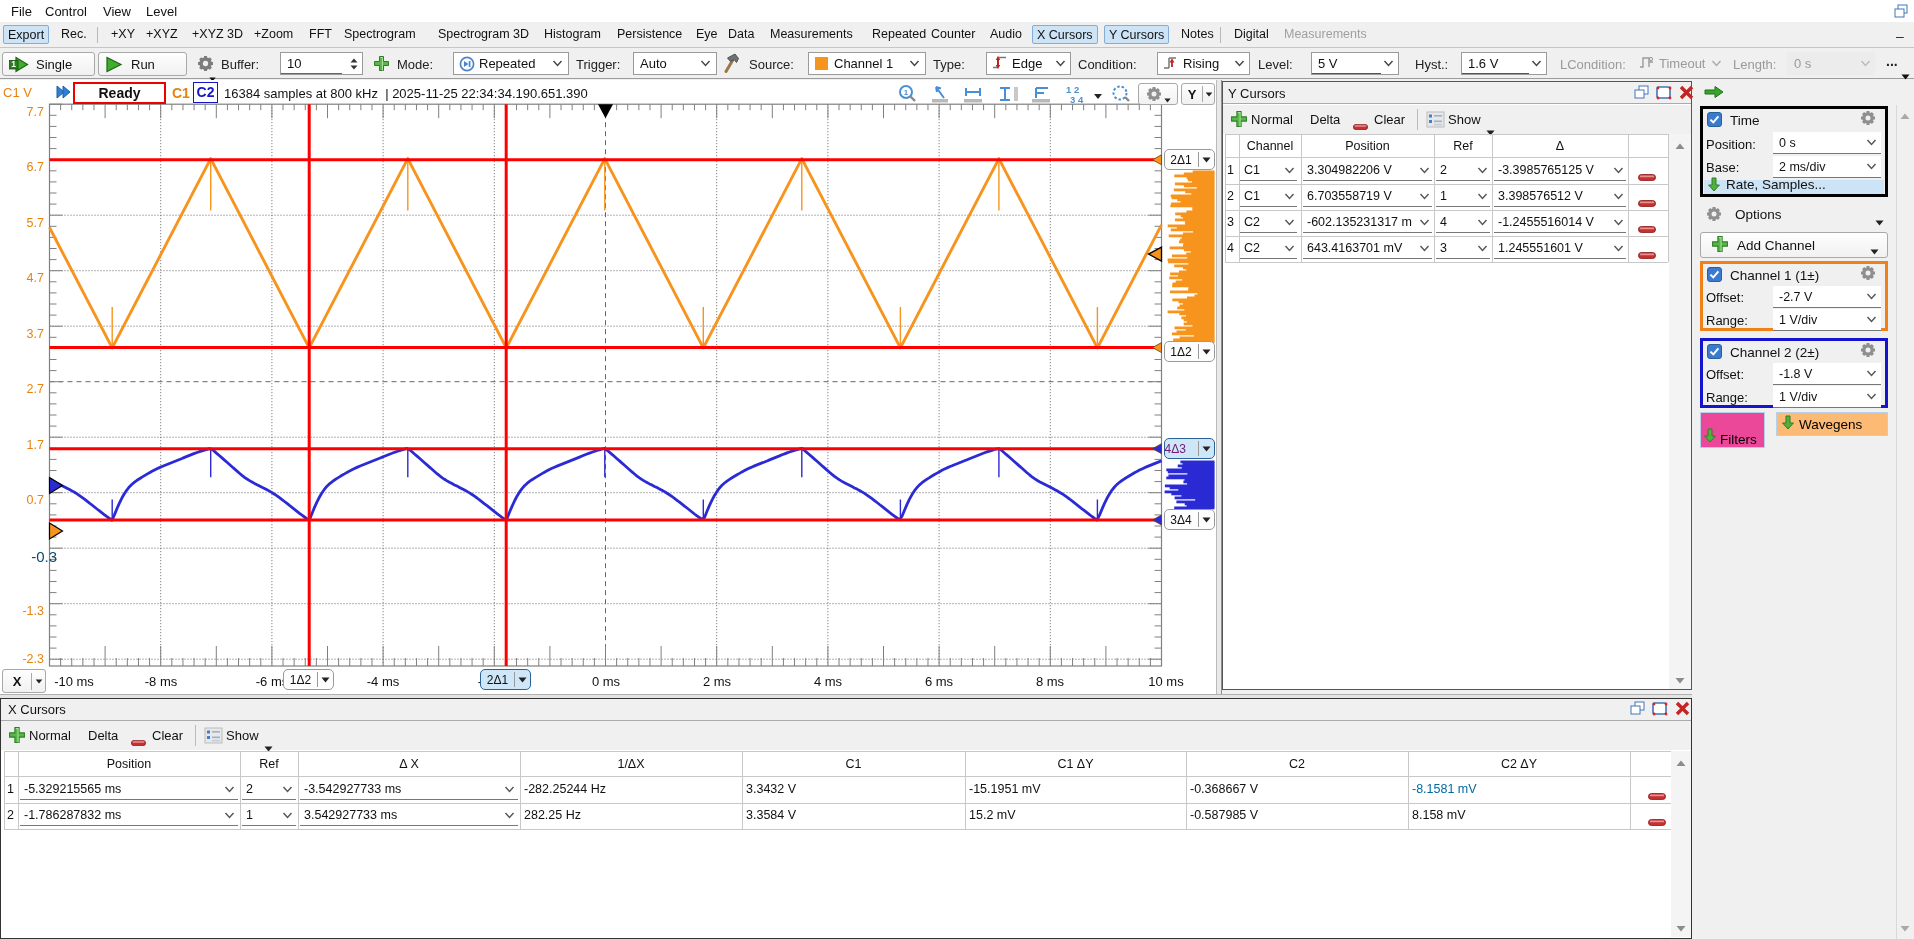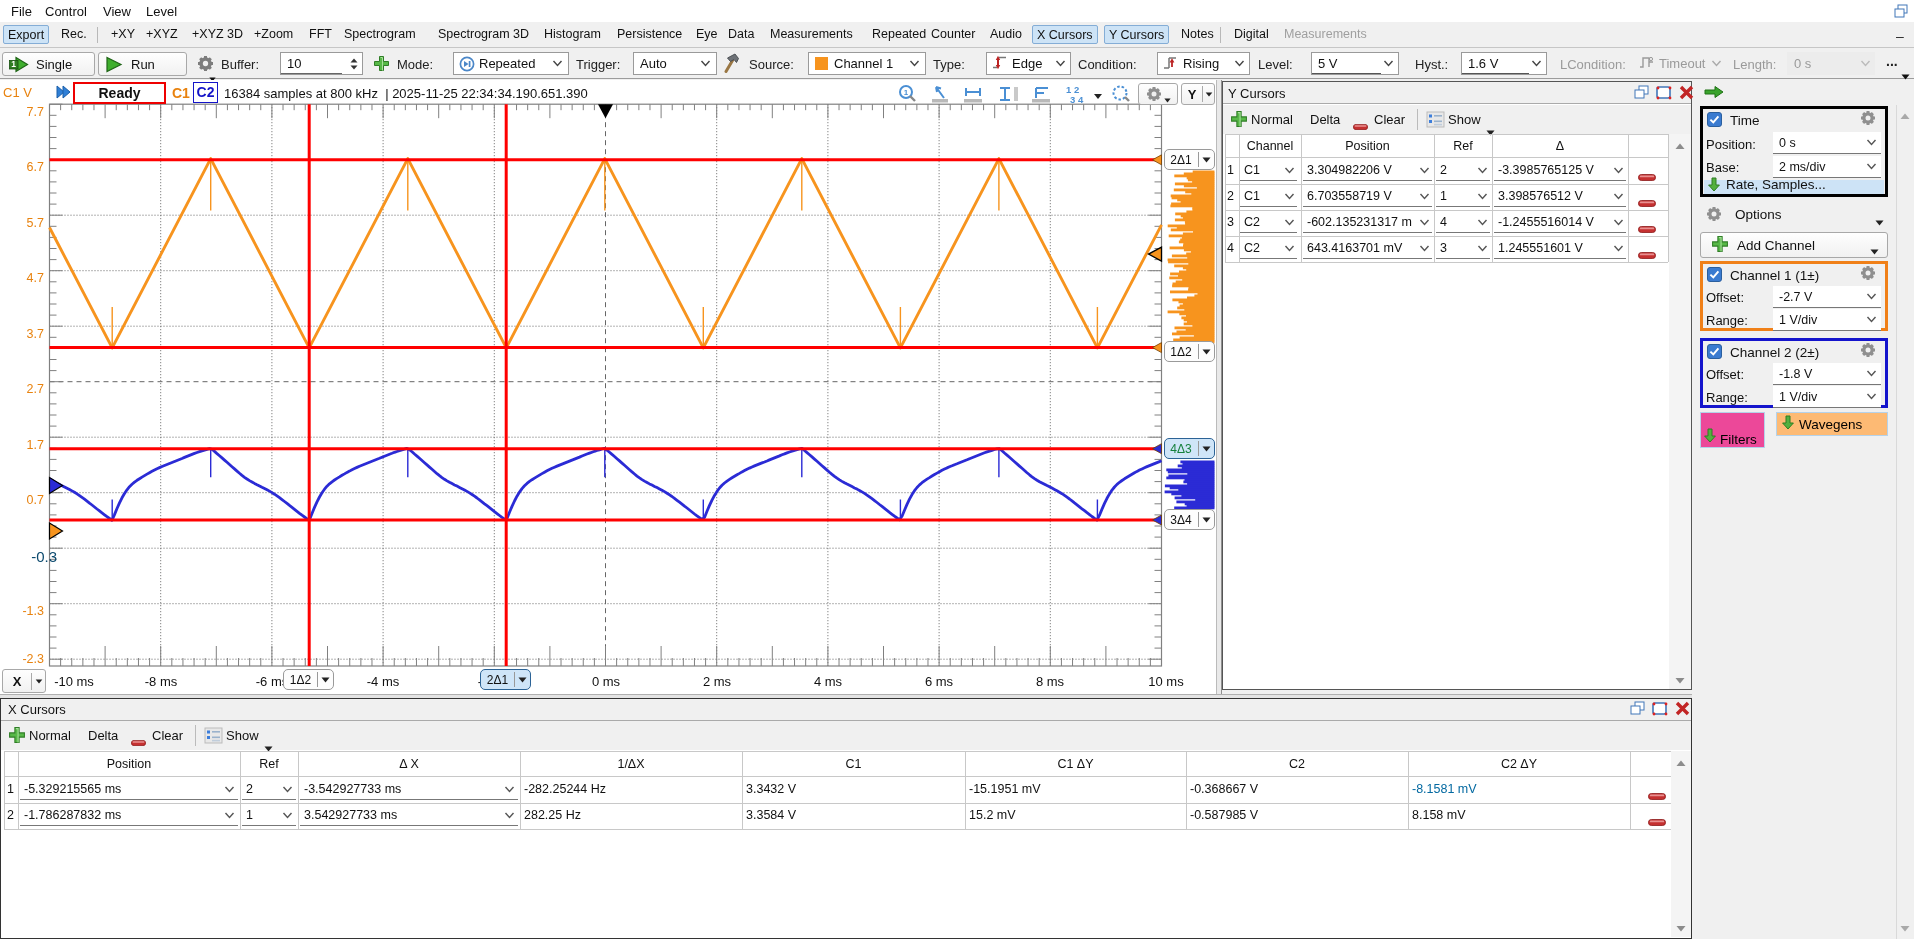--- a/index.html
+++ b/index.html
@@ -465,21 +465,21 @@
 <div style="position:absolute;left:1163.5px;top:341px;width:51px;height:21px;background:#fdfdfd;border:1.6px solid #9a9a9a;border-radius:5px;display:flex;align-items:center;z-index:5">
     <span style="flex:1;text-align:center;font-size:12px;color:#111">1Δ2</span>
     <span style="width:1px;height:15px;background:#999"></span>
     <span style="width:15px;display:flex;justify-content:center">
       <svg width="9" height="6" viewBox="0 0 9 6">
         <path d="M0.5 0.5 L8.5 0.5 L4.5 5.5 Z" fill="#222"></path>
       </svg>
     </span>
   </div>
 <div style="position:absolute;left:1163.5px;top:438px;width:51px;height:21px;background:#cfe5f8;border:1.6px solid #2c6396;border-radius:5px;display:flex;align-items:center;z-index:5">
-    <span style="flex:1;text-align:center;font-size:12px;color:#15803d">4Δ3</span>
+    <span style="flex:1;text-align:left;font-size:12px;color:#701a75">4Δ3</span>
     <span style="width:1px;height:15px;background:#999"></span>
     <span style="width:15px;display:flex;justify-content:center">
       <svg width="9" height="6" viewBox="0 0 9 6">
         <path d="M0.5 0.5 L8.5 0.5 L4.5 5.5 Z" fill="#222"></path>
       </svg>
     </span>
   </div>
 <div style="position:absolute;left:1163.5px;top:509px;width:51px;height:21px;background:#fdfdfd;border:1.6px solid #9a9a9a;border-radius:5px;display:flex;align-items:center;z-index:5">
     <span style="flex:1;text-align:center;font-size:12px;color:#111">3Δ4</span>
     <span style="width:1px;height:15px;background:#999"></span>

